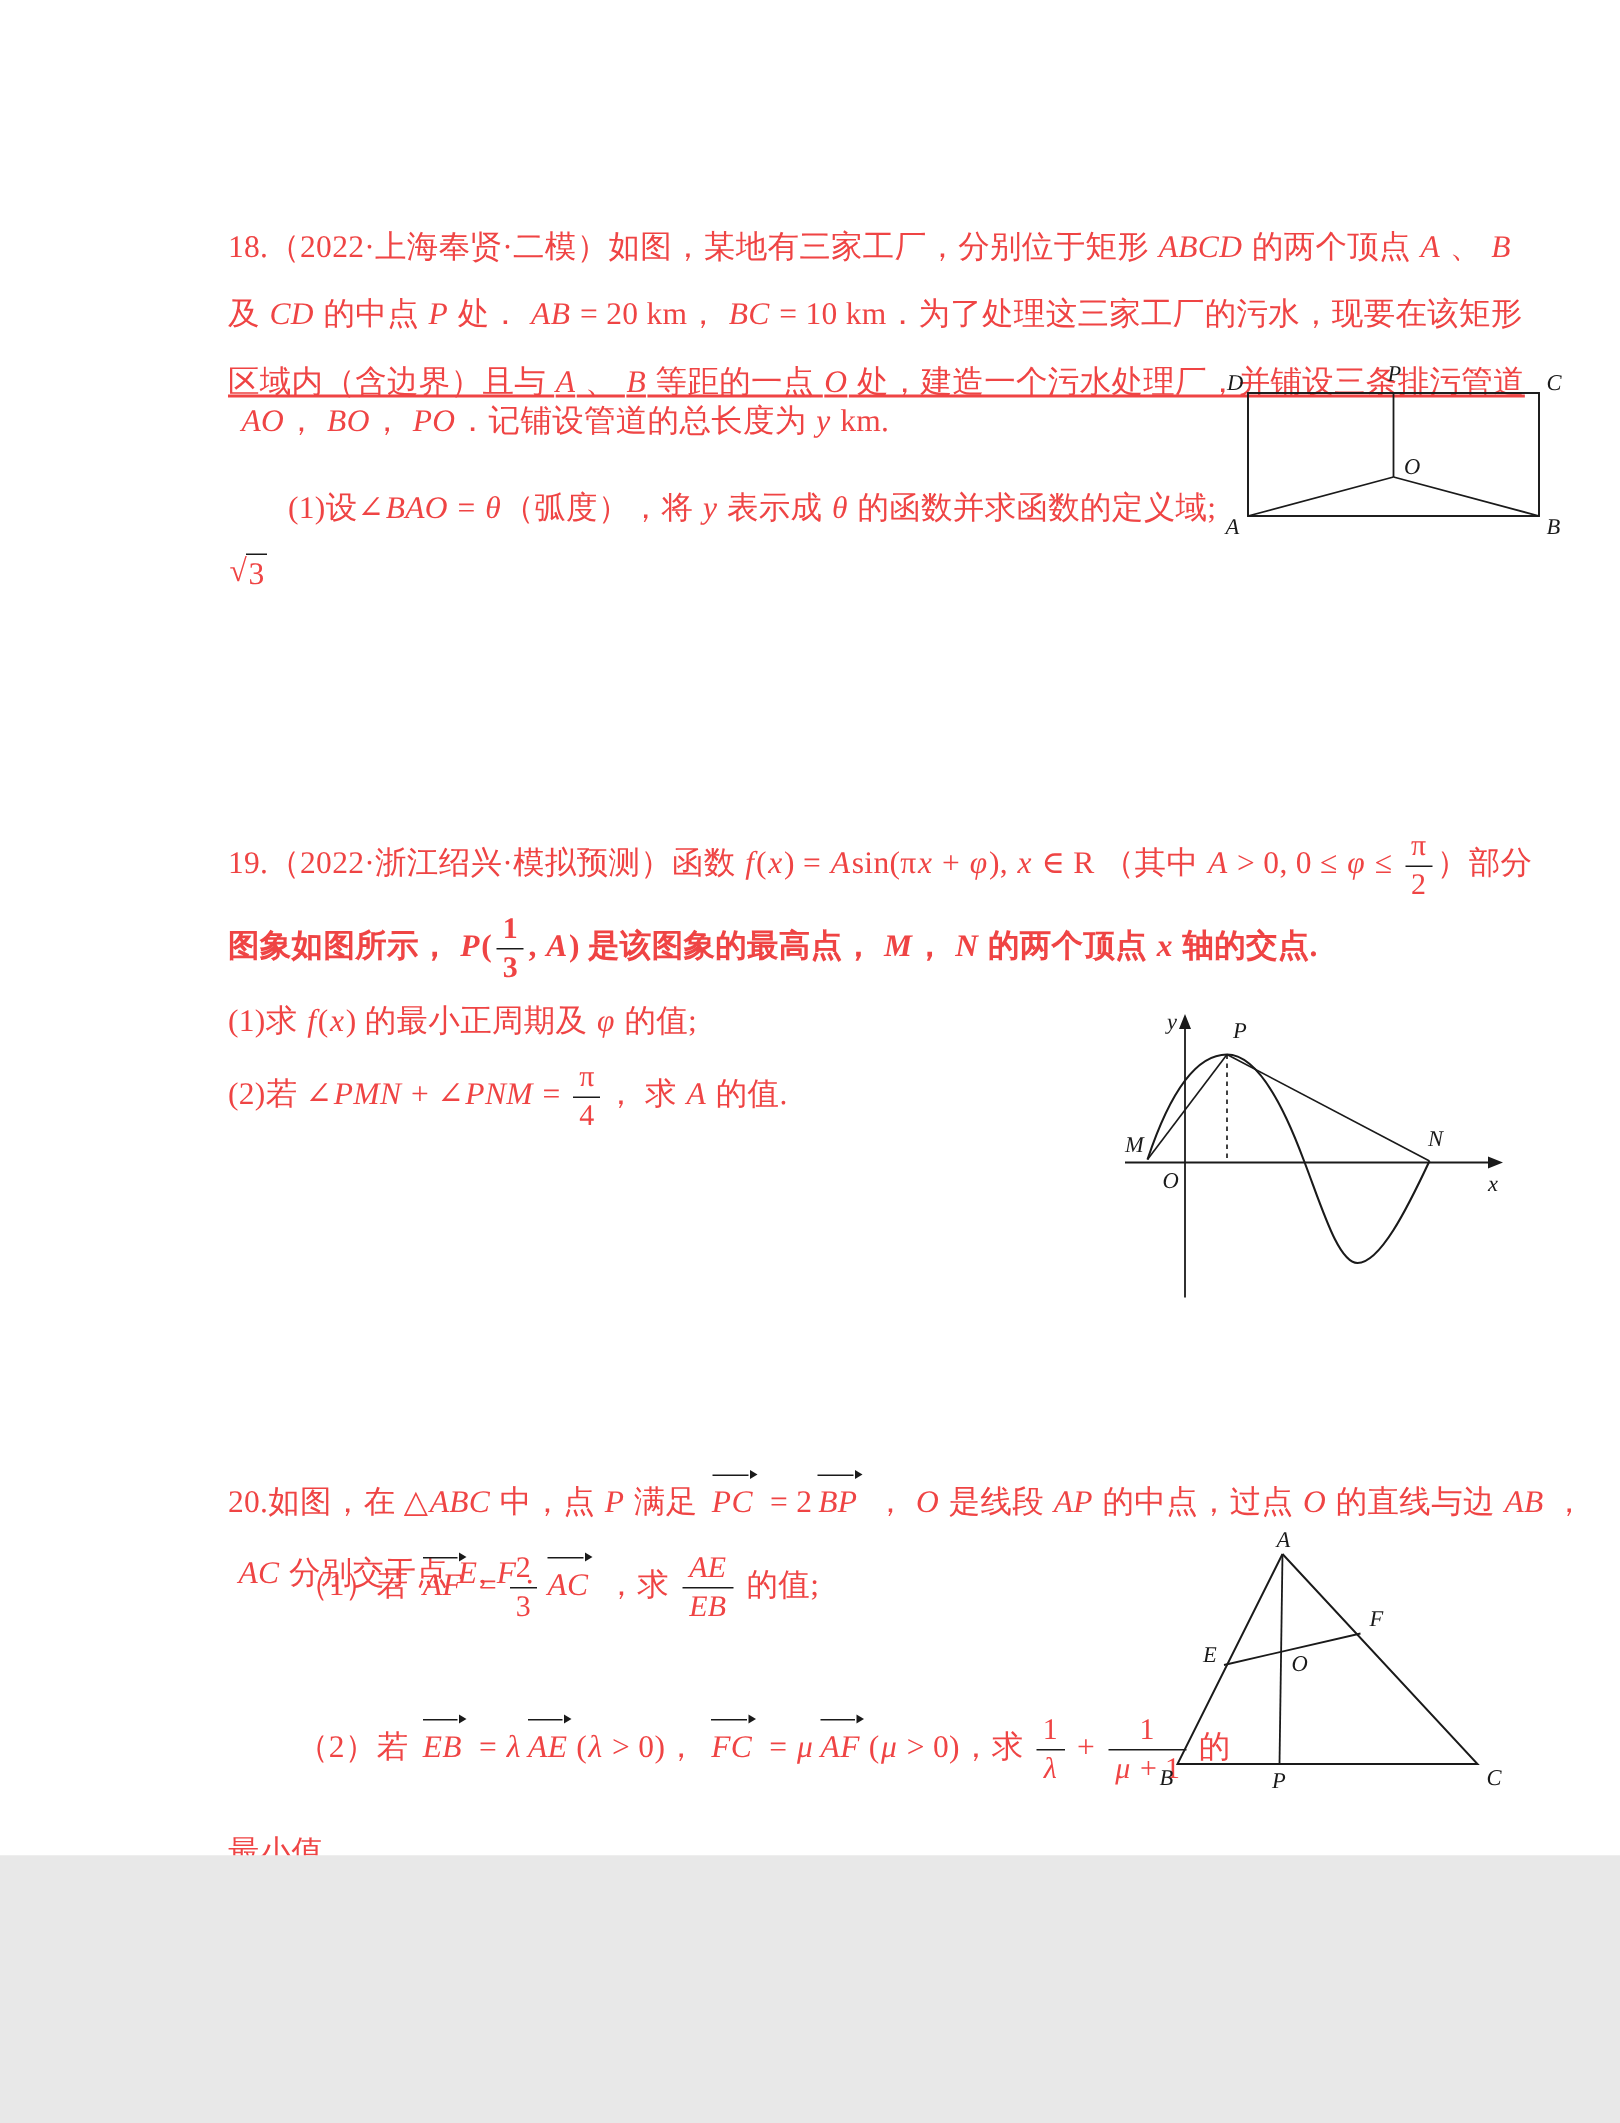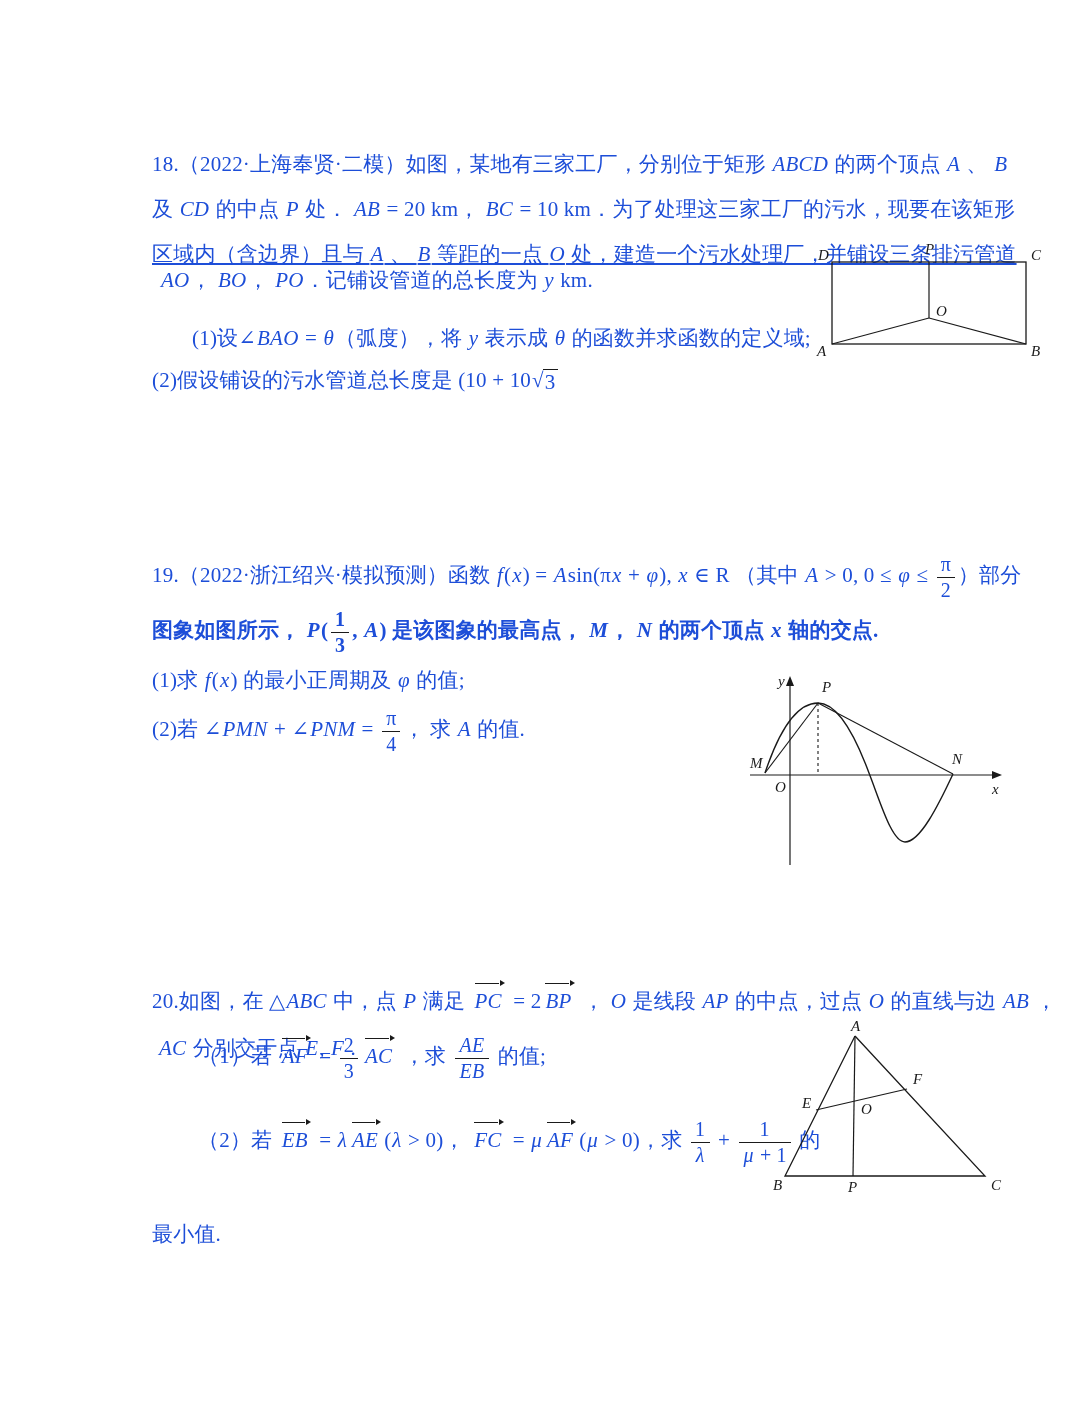--- a/index.html
+++ b/index.html
@@ -1,23 +1,23 @@
 <!DOCTYPE html>
 <html><head>
 <meta charset="utf-8">
 <style>
   html,body{margin:0;padding:0;background:#e8e8e8;}
   .page{
     position:relative;
-    width:1080px;height:1415px;
+    width:1080px;height:1237px;
     margin:0 auto;
     background:#ffffff;
     font-family:"Liberation Serif","DejaVu Serif",serif;
     font-size:21px;
-    color:#1d4ed8;
+    color:#ef4444;
     overflow:hidden;
   }
   .line{
     position:absolute;
     white-space:nowrap;
     letter-spacing:0.2px;
     line-height:1.45;
   }
   .m{font-family:"Liberation Serif","DejaVu Serif",serif;font-style:italic;padding:0 1px;}
   .vec{
@@ -54,21 +54,21 @@
 <body>
 
 <div class="page">
 
   <section>
     <p class="line" style="left:152px;top:128px;"><span>18.（2022·上海奉贤·二模）如图，某地有三家工厂，分别位于矩形 </span><span class="m">ABCD</span><span> 的两个顶点 </span><span class="m">A</span><span> 、 </span><span class="m">B</span></p>
     <p class="line" style="left:152px;top:173px;"><span>及 </span><span class="m">CD</span><span> 的中点 </span><span class="m">P</span><span> 处． </span><span class="m">AB</span><span> = 20 km， </span><span class="m">BC</span><span> = 10 km．为了处理这三家工厂的污水，现要在该矩形</span></p>
     <p class="line" style="left:152px;top:218px;text-decoration:underline;"><span>区域内（含边界）且与 </span><span class="m">A</span><span> 、 </span><span class="m">B</span><span> 等距的一点 </span><span class="m">O</span><span> 处，建造一个污水处理厂，并铺设三条排污管道</span></p>
     <p class="line" style="left:160px;top:244px;"><span class="m">AO</span><span>， </span><span class="m">BO</span><span>， </span><span class="m">PO</span><span>．记铺设管道的总长度为 </span><span class="m">y</span><span> km.</span></p>
     <p class="line" style="left:152px;top:302px;margin-left:40px;"><span>(1)设∠</span><span class="m">BAO</span><span> = </span><span class="m">θ</span><span>（弧度），将 </span><span class="m">y</span><span> 表示成 </span><span class="m">θ</span><span> 的函数并求函数的定义域;</span></p>
-    <p class="line" style="left:152px;top:344px;"><span>(2)假设铺设的污水管道总长度是 (10 + 10</span><span class="sqrt">
+    <p class="line" style="left:152px;top:344px;"><span class="sqrt">
           <span class="srad">√</span>
           <span class="scnt">3</span>
         </span></p>
 
     <svg class="fig" style="left:812px;top:238px;" width="236" height="130" viewBox="0 0 236 130">
       <rect x="20" y="24" width="194" height="82" stroke-width="1.3"></rect>
       <line x1="117" y1="24" x2="117" y2="80" stroke-width="1.2"></line>
       <line x1="20" y1="106" x2="117" y2="80" stroke-width="1.2"></line>
       <line x1="214" y1="106" x2="117" y2="80" stroke-width="1.2"></line>
       <text x="6" y="22">D</text>
@@ -120,21 +120,21 @@
   <section>
     <p class="line" style="left:152px;top:960px;"><span>20.如图，在 △</span><span class="m">ABC</span><span> 中，点 </span><span class="m">P</span><span> 满足 </span><span class="vec">PC</span><span> = 2</span><span class="vec">BP</span><span> ， </span><span class="m">O</span><span> 是线段 </span><span class="m">AP</span><span> 的中点，过点 </span><span class="m">O</span><span> 的直线与边 </span><span class="m">AB</span><span> ，</span></p>
     <p class="line" style="left:158px;top:1012px;"><span class="m">AC</span><span> 分别交于点 </span><span class="m">E</span><span>, </span><span class="m">F</span><span> .</span></p>
     <p class="line" style="left:198px;top:1012px;"><span>（1）若 </span><span class="vec">AF</span><span> = </span><span class="frac">
           <span class="fnum">2</span>
           <span class="fden">3</span>
         </span><span class="vec">AC</span><span> ，求 </span><span class="frac">
           <span class="fnum"><span class="m">AE</span></span>
           <span class="fden"><span class="m">EB</span></span>
         </span><span> 的值;</span></p>
-    <p class="line" style="left:198px;top:1096px;margin-top:21px;"><span>（2）若 </span><span class="vec">EB</span><span> = </span><span class="m">λ</span><span class="vec">AE</span><span>(</span><span class="m">λ</span><span> &gt; 0)， </span><span class="vec">FC</span><span> = </span><span class="m">μ</span><span class="vec">AF</span><span>(</span><span class="m">μ</span><span> &gt; 0)，求 </span><span class="frac">
+    <p class="line" style="left:198px;top:1120px;margin-top:21px;"><span>（2）若 </span><span class="vec">EB</span><span> = </span><span class="m">λ</span><span class="vec">AE</span><span>(</span><span class="m">λ</span><span> &gt; 0)， </span><span class="vec">FC</span><span> = </span><span class="m">μ</span><span class="vec">AF</span><span>(</span><span class="m">μ</span><span> &gt; 0)，求 </span><span class="frac">
           <span class="fnum">1</span>
           <span class="fden"><span class="m">λ</span></span>
         </span><span> + </span><span class="frac">
           <span class="fnum">1</span>
           <span class="fden"><span class="m">μ</span><span> + 1</span></span>
         </span><span> 的</span></p>
     <p class="line" style="left:152px;top:1198px;"><span>最小值.</span></p>
 
     <svg class="fig" style="left:760px;top:1020px;" width="258" height="180" viewBox="0 0 258 180">
 

